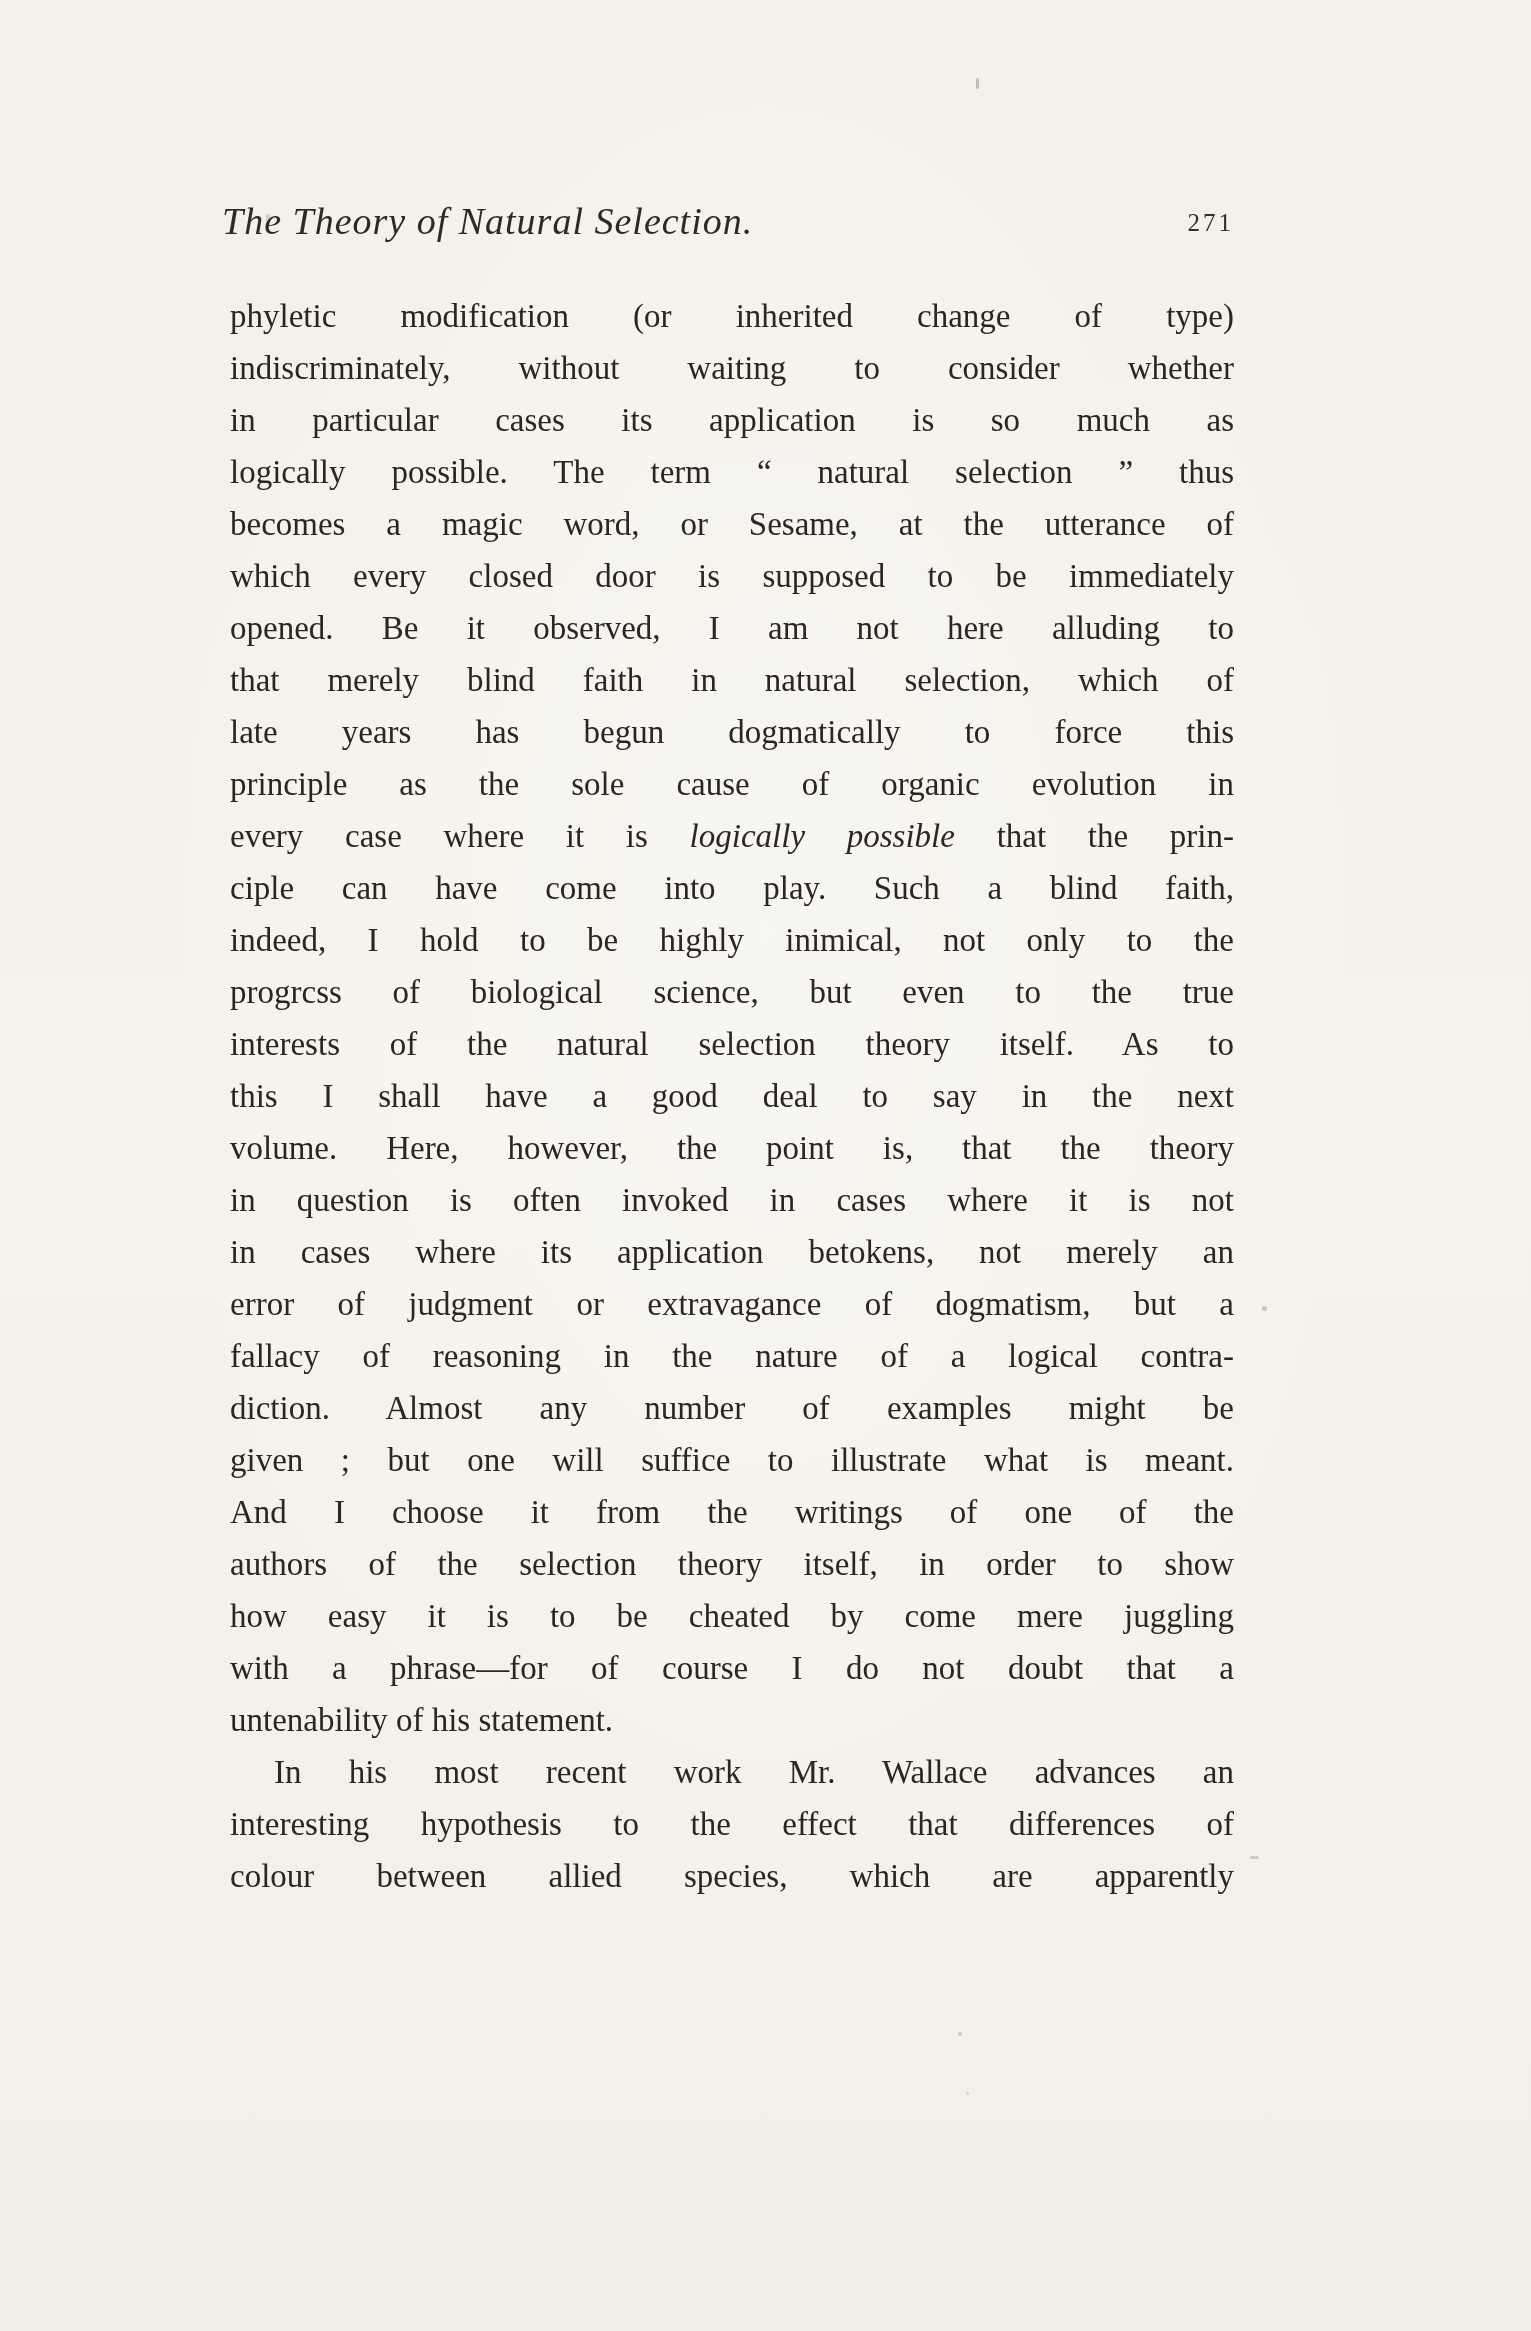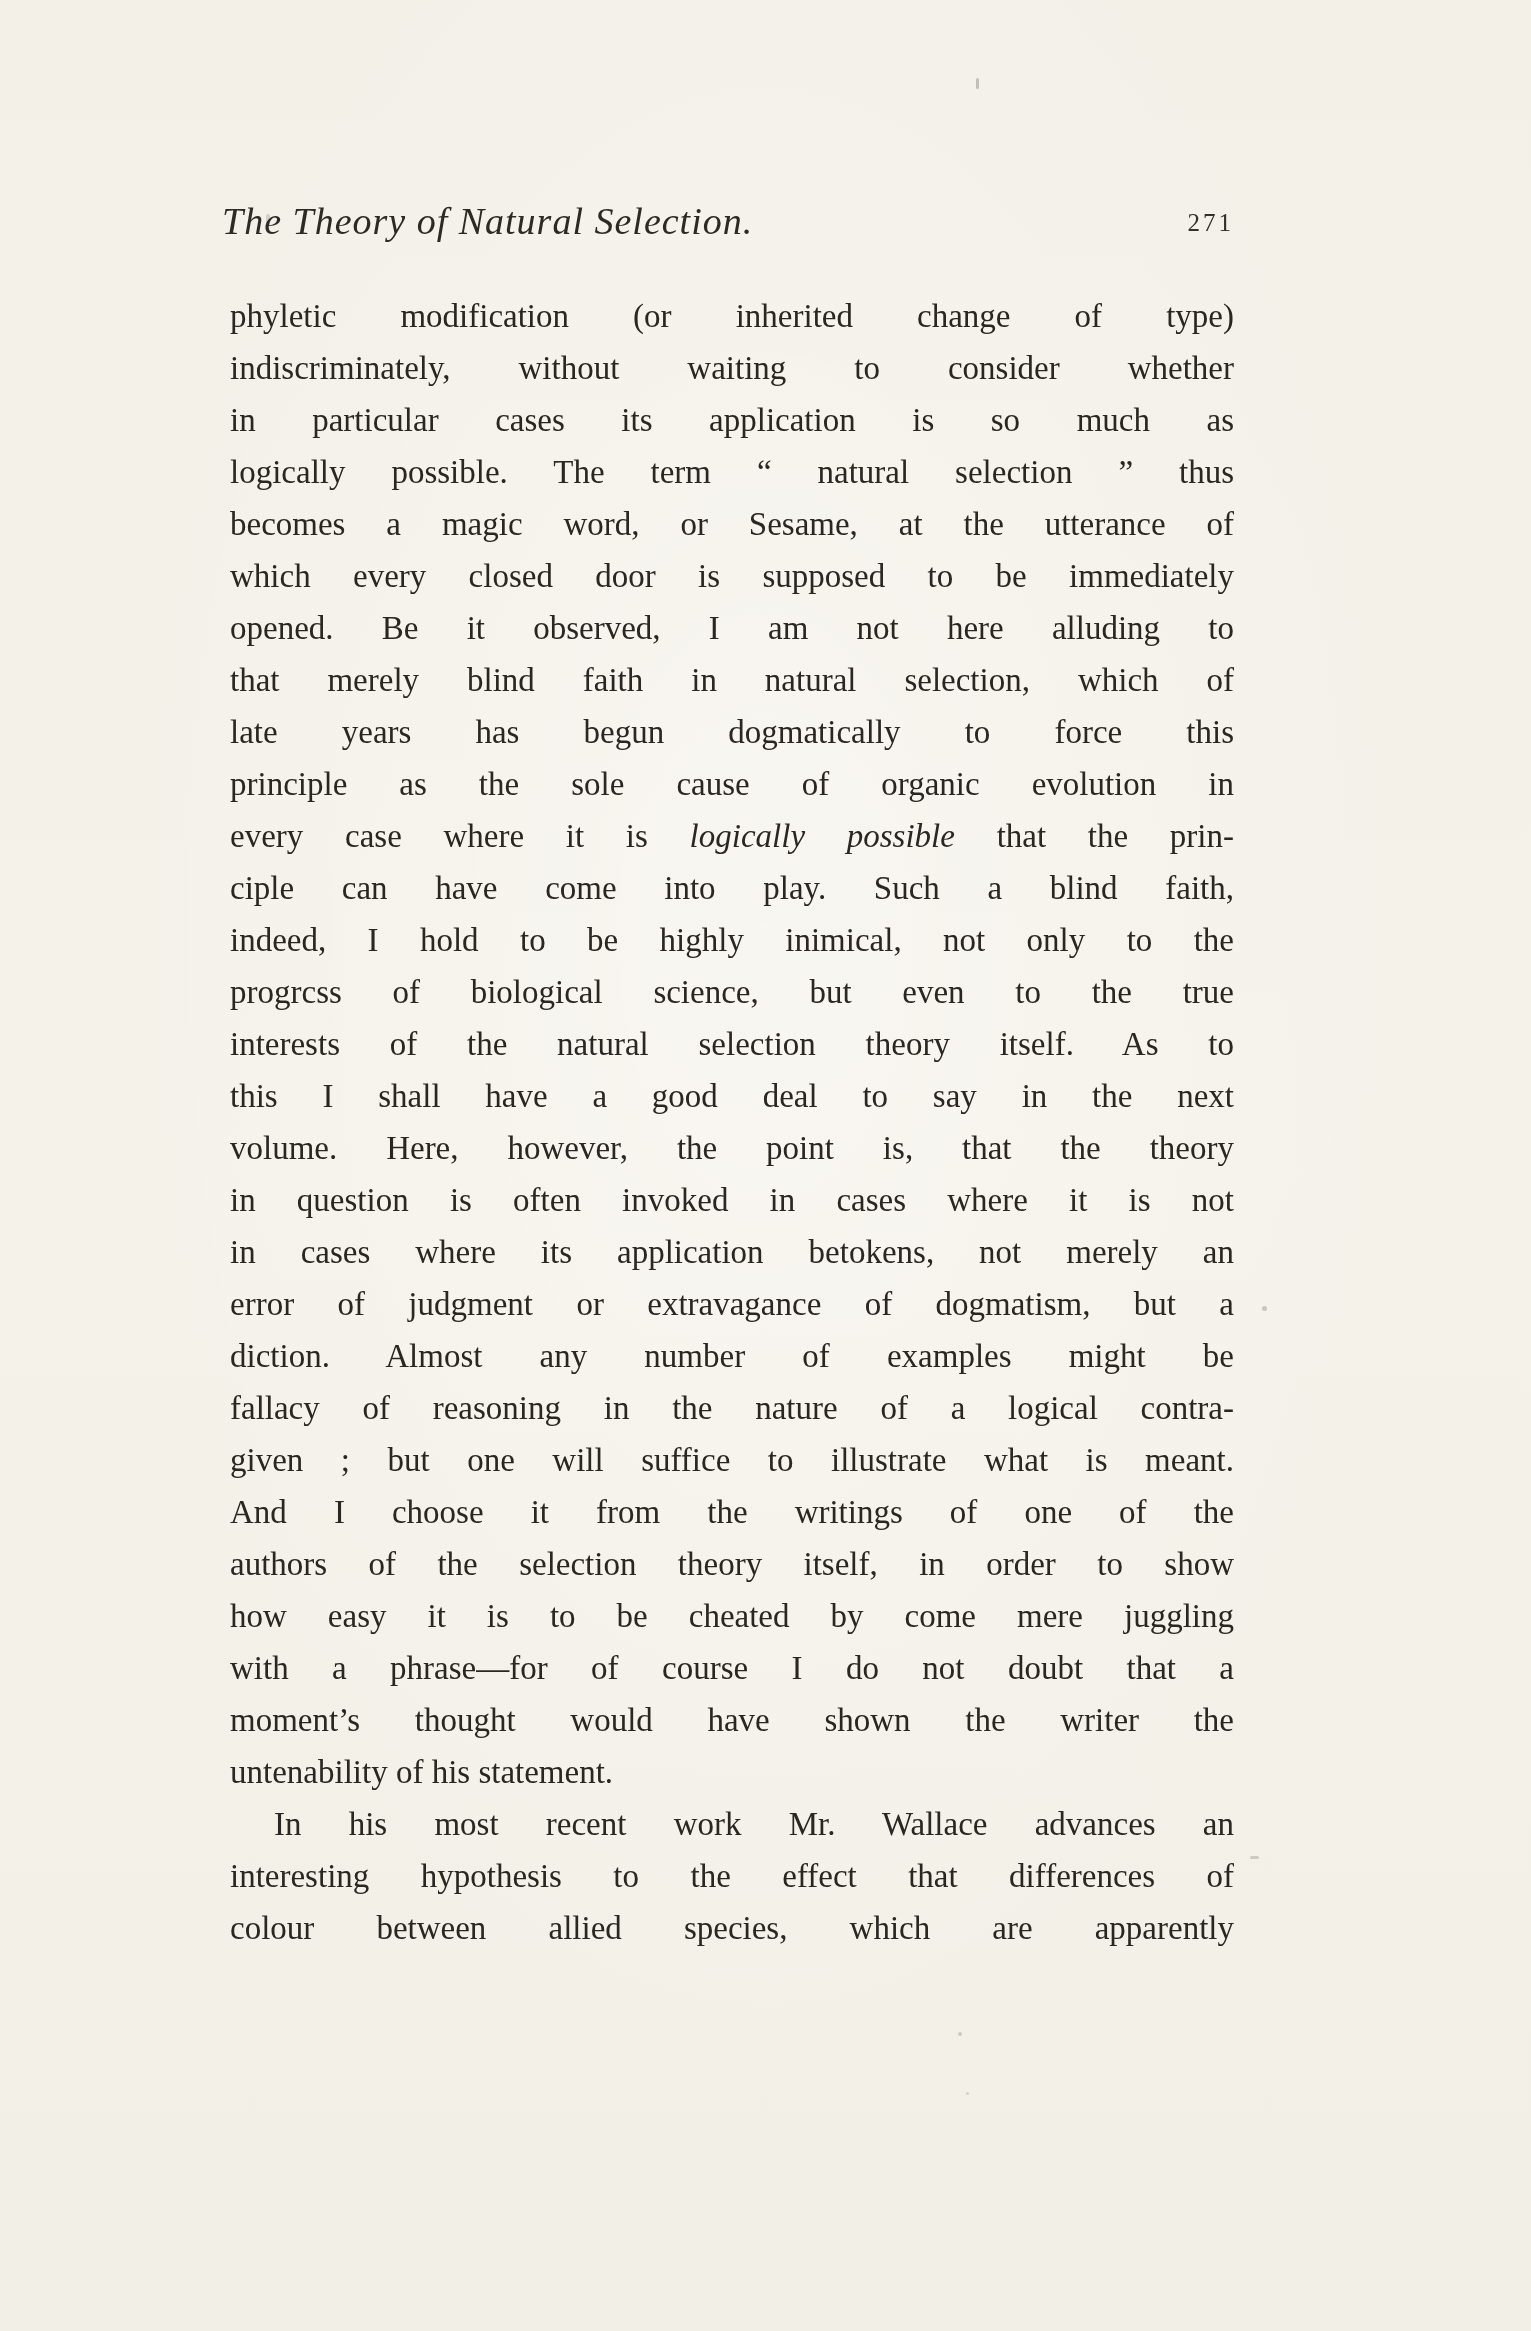--- a/index.html
+++ b/index.html
@@ -116,28 +116,27 @@
           <div class="line"><span>every case where it is </span><span class="italic">logically possible</span><span> that the prin-</span></div>
           <div class="line"><span>ciple can have come into play. Such a blind faith,</span></div>
           <div class="line"><span>indeed, I hold to be highly inimical, not only to the</span></div>
           <div class="line"><span>progrcss of biological science, but even to the true</span></div>
           <div class="line"><span>interests of the natural selection theory itself. As to</span></div>
           <div class="line"><span>this I shall have a good deal to say in the next</span></div>
           <div class="line"><span>volume. Here, however, the point is, that the theory</span></div>
           <div class="line"><span>in question is often invoked in cases where it is not</span></div>
           <div class="line"><span>in cases where its application betokens, not merely an</span></div>
           <div class="line"><span>error of judgment or extravagance of dogmatism, but a</span></div>
+          <div class="line"><span>fallacy of reasoning in the nature of a logical contra-</span></div>
           <div class="line"><span>diction. Almost any number of examples might be</span></div>
-          <div class="line"><span>fallacy of reasoning in the nature of a logical contra-</span></div>
           <div class="line"><span>given ; but one will suffice to illustrate what is meant.</span></div>
           <div class="line"><span>And I choose it from the writings of one of the</span></div>
           <div class="line"><span>authors of the selection theory itself, in order to show</span></div>
           <div class="line"><span>how easy it is to be cheated by come mere juggling</span></div>
           <div class="line"><span>with a phrase—for of course I do not doubt that a</span></div>
-          <div class="line"><span>moment’s thought would have shown the writer the</span></div>
           <div class="line last"><span>untenability of his statement.</span></div>
         </div>
         <div class="paragraph">
           <div class="line indent"><span>In his most recent work Mr. Wallace advances an</span></div>
           <div class="line"><span>interesting hypothesis to the effect that differences of</span></div>
           <div class="line"><span>colour between allied species, which are apparently</span></div>
         </div>
       </div>
   </div>
 </div>

